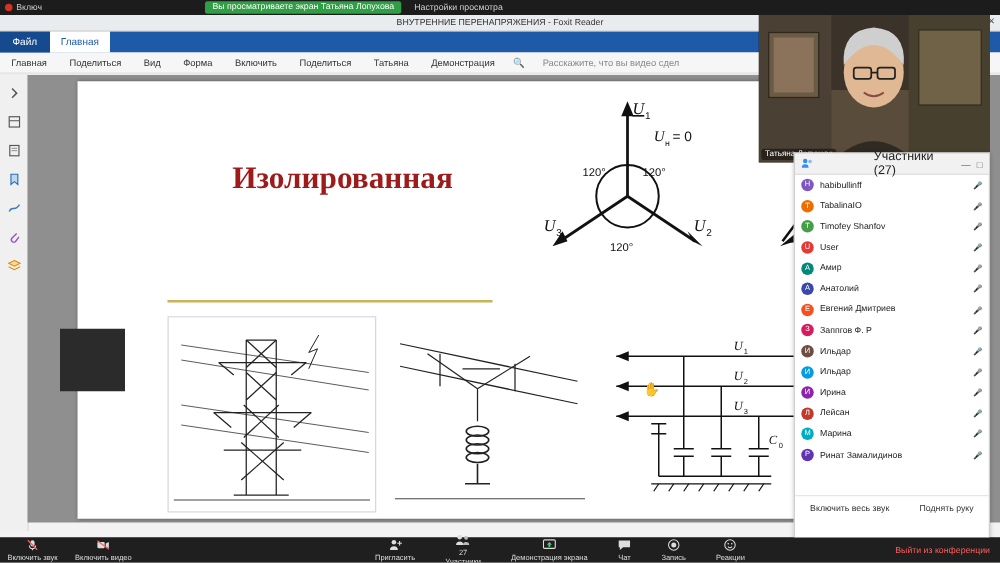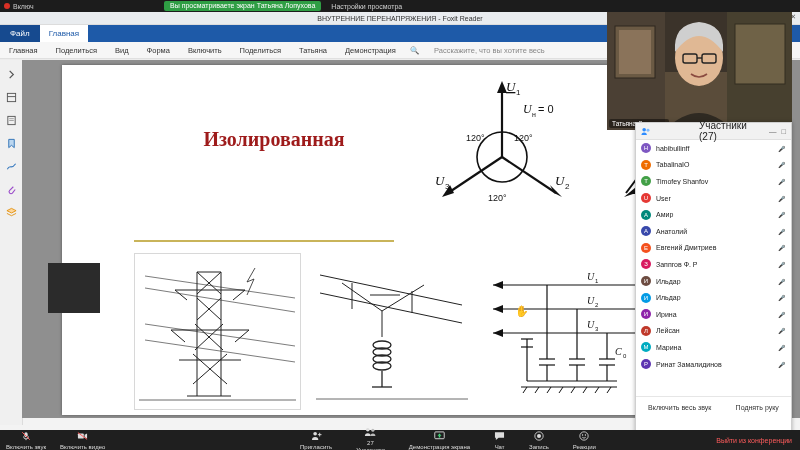--- a/index.html
+++ b/index.html
@@ -81,21 +81,21 @@
   .canvas{
     position:absolute;left:22px;top:60px;width:778px;height:358px;
     background:#8f8f8f;overflow:hidden;
   }
   .page{
     position:absolute;left:40px;top:5px;width:650px;height:350px;background:#fff;
     box-shadow:0 0 3px rgba(0,0,0,.4);
   }
   .slide-title{
     position:absolute;left:62px;top:62px;width:300px;text-align:center;
-    font-family:"Liberation Serif", serif;color:#9e1b1b;font-size:20px;line-height:1.25;font-weight:700;
+    font-family:"Liberation Serif", serif;color:#9e1b1b;font-size:25px;line-height:1.25;font-weight:700;
   }
   .rule{
     position:absolute;left:72px;top:175px;width:260px;height:2px;background:#c9b45a;
   }
   .darkbox{position:absolute;left:-14px;top:198px;width:52px;height:50px;background:#2b2b2b;}
 
   
   .fig-phasor{position:absolute;left:360px;top:10px;width:160px;height:160px;}
   .fig-tri{position:absolute;left:530px;top:10px;width:140px;height:160px;}
   .fig-tower{position:absolute;left:72px;top:188px;width:165px;height:155px;border:1px solid #d8d8d8;background:#fff;}
@@ -190,21 +190,21 @@
     <div class="ribbon">
       <div class="ri">Главная</div>
       <div class="ri">Поделиться</div>
       <div class="ri">Вид</div>
       <div class="ri">Форма</div>
       <div class="ri">Включить</div>
       <div class="ri">Поделиться</div>
       <div class="ri">Татьяна</div>
       <div class="ri">Демонстрация</div>
       <span class="lens">🔍</span>
-      <div class="tellme">Расскажите, что вы хотите весь</div>
+      <div class="tellme">Расскажите, что вы видео сдел</div>
     </div>
 
     <div class="tabstrip">
       <div class="tab-start">Начать</div>
       <div class="tab-doc">
         <span class="lbl">ВНУТРЕННИЕ ПЕРЕНА...</span>
         <span class="x">✕</span>
       </div>
     </div>
   </div>

